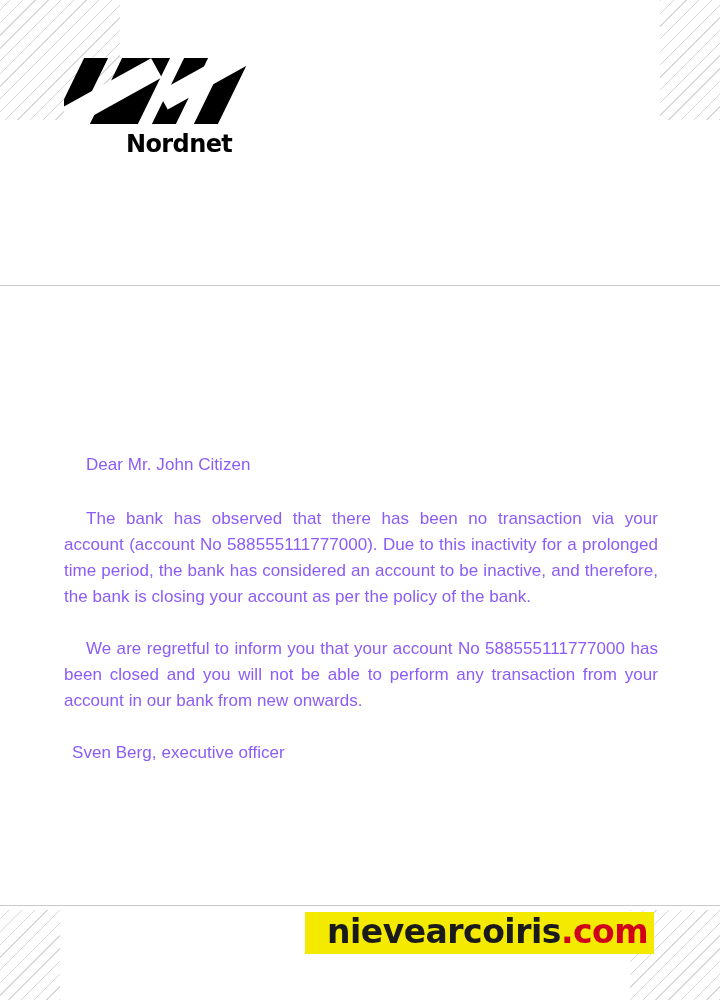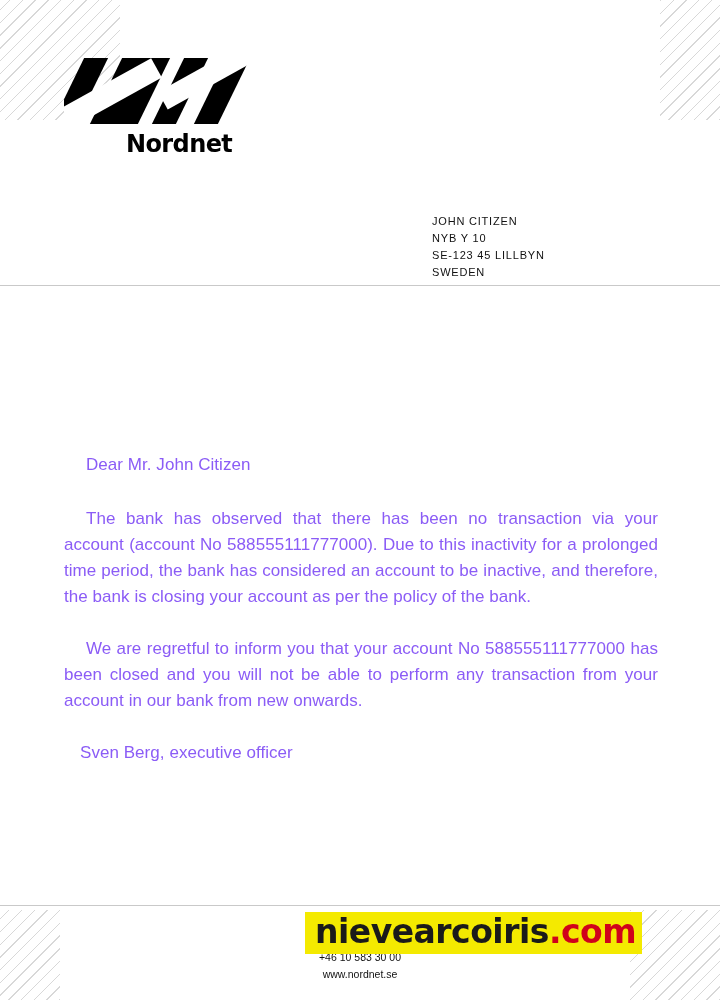--- a/index.html
+++ b/index.html
@@ -143,21 +143,21 @@
     color: #8b5cf6;
     letter-spacing: 0.05px;
   }
   .salutation { text-indent: 22px; margin: 0 0 28px 0; }
   .para {
     margin: 12px 0 26px 0;
     text-align: justify;
     text-indent: 22px;
   }
   .sign-line { margin: 0 0 20px 0; }
-  .sign-name { margin: 16px; }
+  .sign-name { margin: 8px; }
 
   
   .footer {
     position: absolute;
     left: 0;
     right: 0;
     top: 932px;
     text-align: center;
     font-size: 10.5px;
     line-height: 17px;
@@ -168,21 +168,21 @@
   .watermark {
     position: absolute;
     left: 305px;
     top: 912px;
     font-family: "DejaVu Sans", sans-serif;
     font-size: 33px;
     font-weight: 700;
     letter-spacing: -0.5px;
     white-space: nowrap;
     background: #f4ea00;
-    padding: 2px 6px 4px 10px;
+    padding: 2px 6px 4px 22px;
     line-height: 36px;
   }
   .wm-dark { color: #1a1a1a; }
   .wm-red { color: #d0021b; }
 </style>
 </head>
 <body>
 
 <div class="page">
 
@@ -200,38 +200,27 @@
       <span class="slash slash-2"></span>
       <span class="slash slash-3"></span>
       <span class="slash slash-4"></span>
       <span class="cut cut-a"></span>
       <span class="cut cut-b"></span>
     </div>
     <div class="logo-word">Nordnet</div>
   </div>
 
 
-  <div class="meta-right">
-    <div>JOHN CITIZEN</div>
-    <div>NYB Y 10</div>
-    <div>SE-123 45 LILLBYN</div>
-    <div>SWEDEN</div>
-  </div>
 
 
   <div class="body-copy">
     <p class="salutation">Dear Mr. John Citizen</p>
     <p class="para">The bank has observed that there has been no transaction via your account (account No 588555111777000). Due to this inactivity for a prolonged time period, the bank has considered an account to be inactive, and therefore, the bank is closing your account as per the policy of the bank.</p>
     <p class="para">We are regretful to inform you that your account No 588555111777000 has been closed and you will not be able to perform any transaction from your account in our bank from new onwards.</p>
     <p class="sign-name">Sven Berg, executive officer</p>
   </div>
 
-  <div class="footer">
-    <div>Alströmergatan</div>
-    <div>+46 10 583 30 00</div>
-    <div>www.nordnet.se</div>
-  </div>
 
   <div class="watermark">
     <span class="wm-dark">nievearcoiris</span><span class="wm-red">.com</span>
   </div>
 
 </div>
 
 </body></html>

